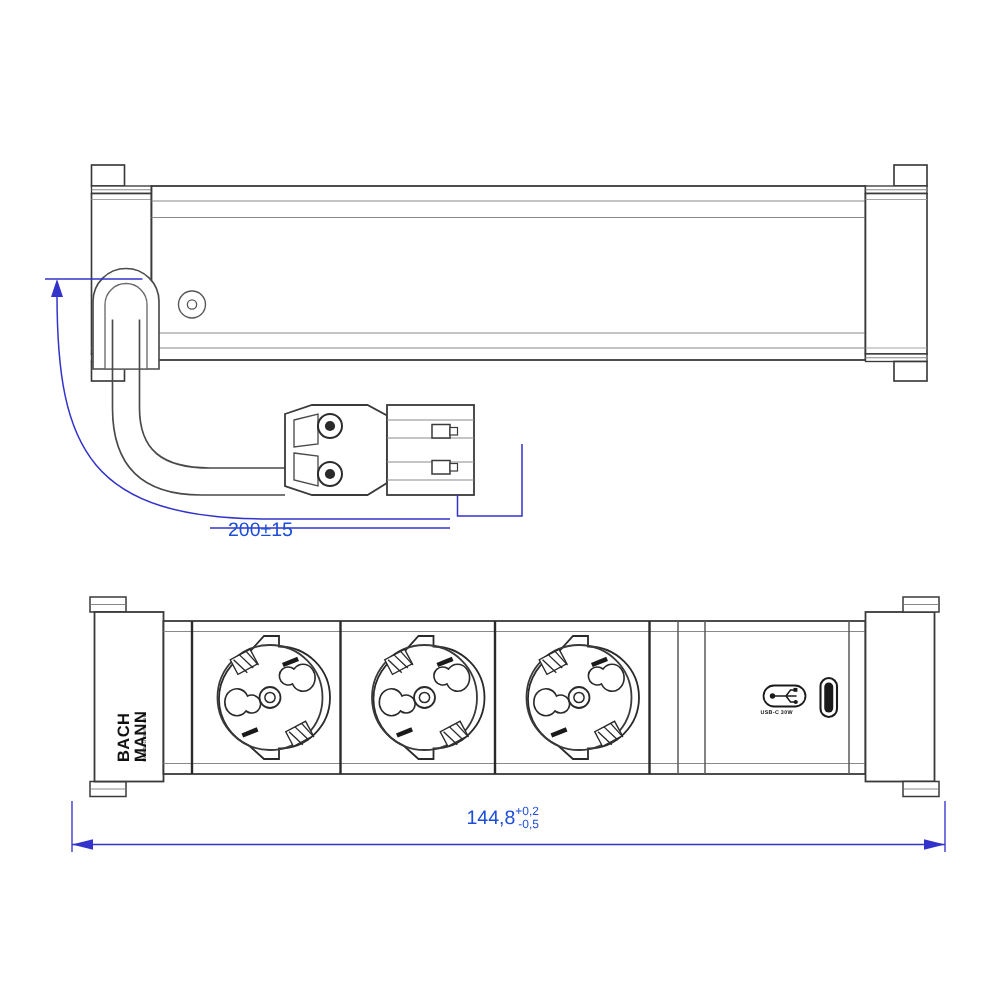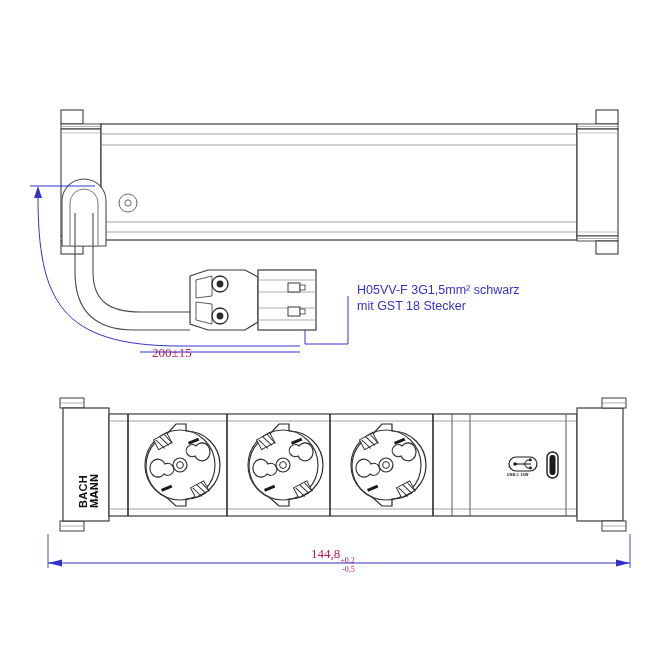--- a/index.html
+++ b/index.html
@@ -10,24 +10,24 @@
     color:#000;
   }
   #sheet{position:absolute;left:0;top:0;width:665px;height:665px;}
   svg#dwg{position:absolute;left:0;top:0;width:665px;height:665px;display:block;}
   .lbl{position:absolute;white-space:nowrap;}
   .blue-txt{
     color:#3333cc;font-size:12.5px;line-height:15.5px;
     font-family:"Liberation Sans", sans-serif;
   }
   .dim-txt{
-    color:#be185d;font-size:13px;
-    font-family:Liberation Serif, serif;
-  }
-  .tolblock{display:inline-block;vertical-align:middle;font-size:8px;line-height:8.5px;text-align:right;margin-top:20px;}
+    color:#1d4ed8;font-size:13px;
+    font-family:Liberation Sans, sans-serif;
+  }
+  .tolblock{display:inline-block;vertical-align:middle;font-size:8px;line-height:8.5px;text-align:right;}
   .brandbox{
     position:absolute;
     transform:rotate(-90deg);
     transform-origin:left top;
     font-family:"Liberation Sans", sans-serif;
     font-weight:bold;
     color:#111;
   }
   .brand-main{font-size:11px;line-height:10.5px;letter-spacing:0.3px;}
   .brand-sub{font-size:3.2px;line-height:4px;letter-spacing:0.2px;font-weight:normal;}
@@ -276,24 +276,20 @@
     <g>
       <line x1="48" y1="534" x2="48" y2="568" stroke="#3333cc" stroke-width="0.9"></line>
       <line x1="630" y1="534" x2="630" y2="568" stroke="#3333cc" stroke-width="0.9"></line>
       <line x1="48" y1="563" x2="630" y2="563" stroke="#3333cc" stroke-width="1"></line>
       <path d="M48,563 L62,559.5 L62,566.5 Z" fill="#3333cc"></path>
       <path d="M630,563 L616,559.5 L616,566.5 Z" fill="#3333cc"></path>
     </g>
 
   </svg>
 
-  <div class="lbl blue-txt" style="left:357px;top:283px;">
-    <div>H05VV-F 3G1,5mm² schwarz</div>
-    <div>mit GST 18 Stecker</div>
-  </div>
 
   <div class="lbl dim-txt" style="left:152px;top:345px;">200±15</div>
 
   <div class="lbl dim-txt" style="left:311px;top:537px;">
     <span>144,8</span><span class="tolblock"><span style="display:block">+0,2</span><span style="display:block">-0,5</span></span>
   </div>
 
   <div class="brandbox" style="left:78px;top:508px;">
     <div class="brand-main">BACH</div>
     <div class="brand-main">MANN</div>

